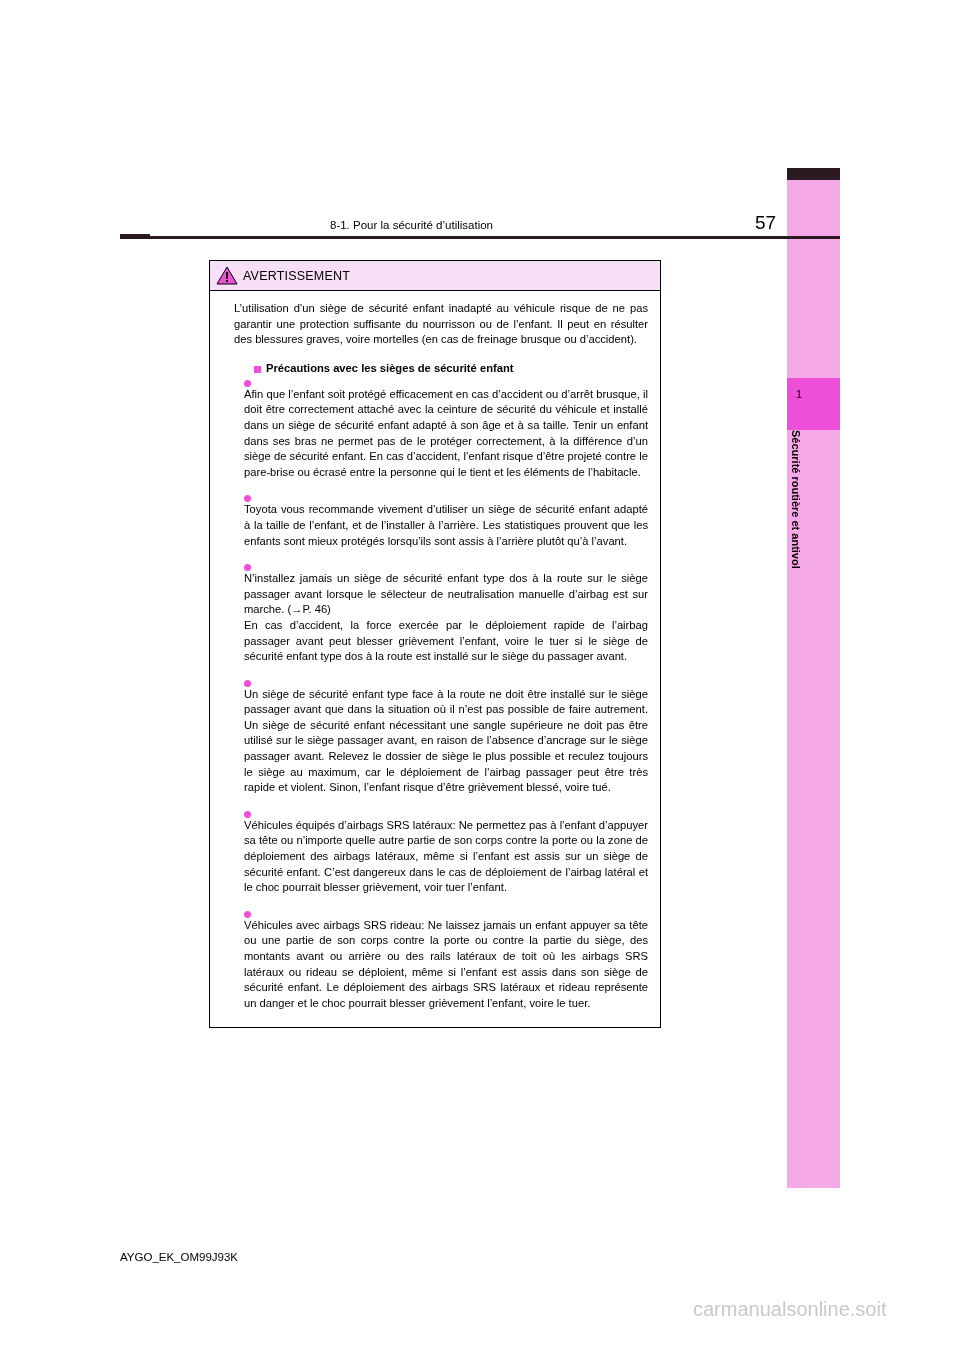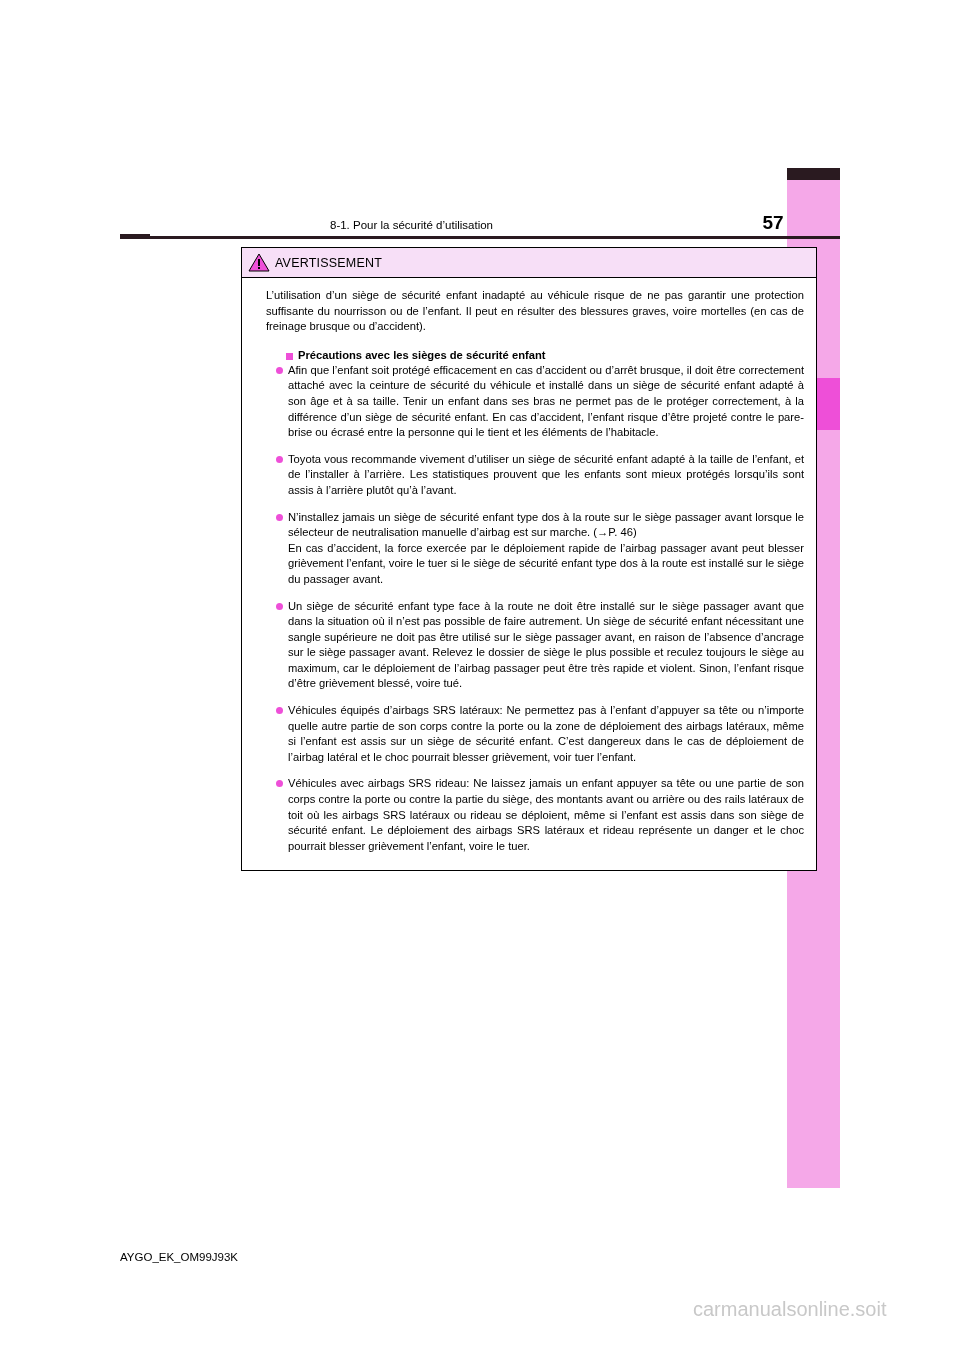--- a/index.html
+++ b/index.html
@@ -84,42 +84,41 @@
     top: 234px;
     width: 30px;
     height: 5px;
     background: #2a1a20;
   }
   .page-number {
     position: absolute;
     left: 755px;
     top: 212px;
     width: 36px;
-    text-align: center;
+    text-align: left;
     font-size: 19px;
-    font-weight: bold;
+    font-weight: normal;
     color: #000;
   }
   .section-title {
     position: absolute;
     left: 330px;
     top: 219px;
     font-size: 11.5px;
     color: #000;
   }
 
   
   .warn-box {
     position: absolute;
     left: 209px;
-    top: 247px;
-    width: 576px;
+    top: 260px;
+    width: 452px;
     border: 1px solid #000;
     box-sizing: border-box;
-    margin-left: 32px;
   }
   .warn-head {
     height: 30px;
     background: #f7dff7;
     border-bottom: 1px solid #000;
     display: flex;
     align-items: center;
     padding-left: 6px;
     box-sizing: border-box;
   }
@@ -171,20 +170,21 @@
   }
   .bullets {
     margin: 0;
     padding: 0;
     list-style: none;
   }
   .bullets li {
     display: flex;
     align-items: flex-start;
     margin: 0 0 11px 22px;
+    flex-direction: column;
   }
   .dot {
     width: 7px;
     height: 7px;
     border-radius: 50%;
     background: #ee4fd8;
     margin-top: 4px;
     margin-right: 5px;
     flex: 0 0 auto;
   }

